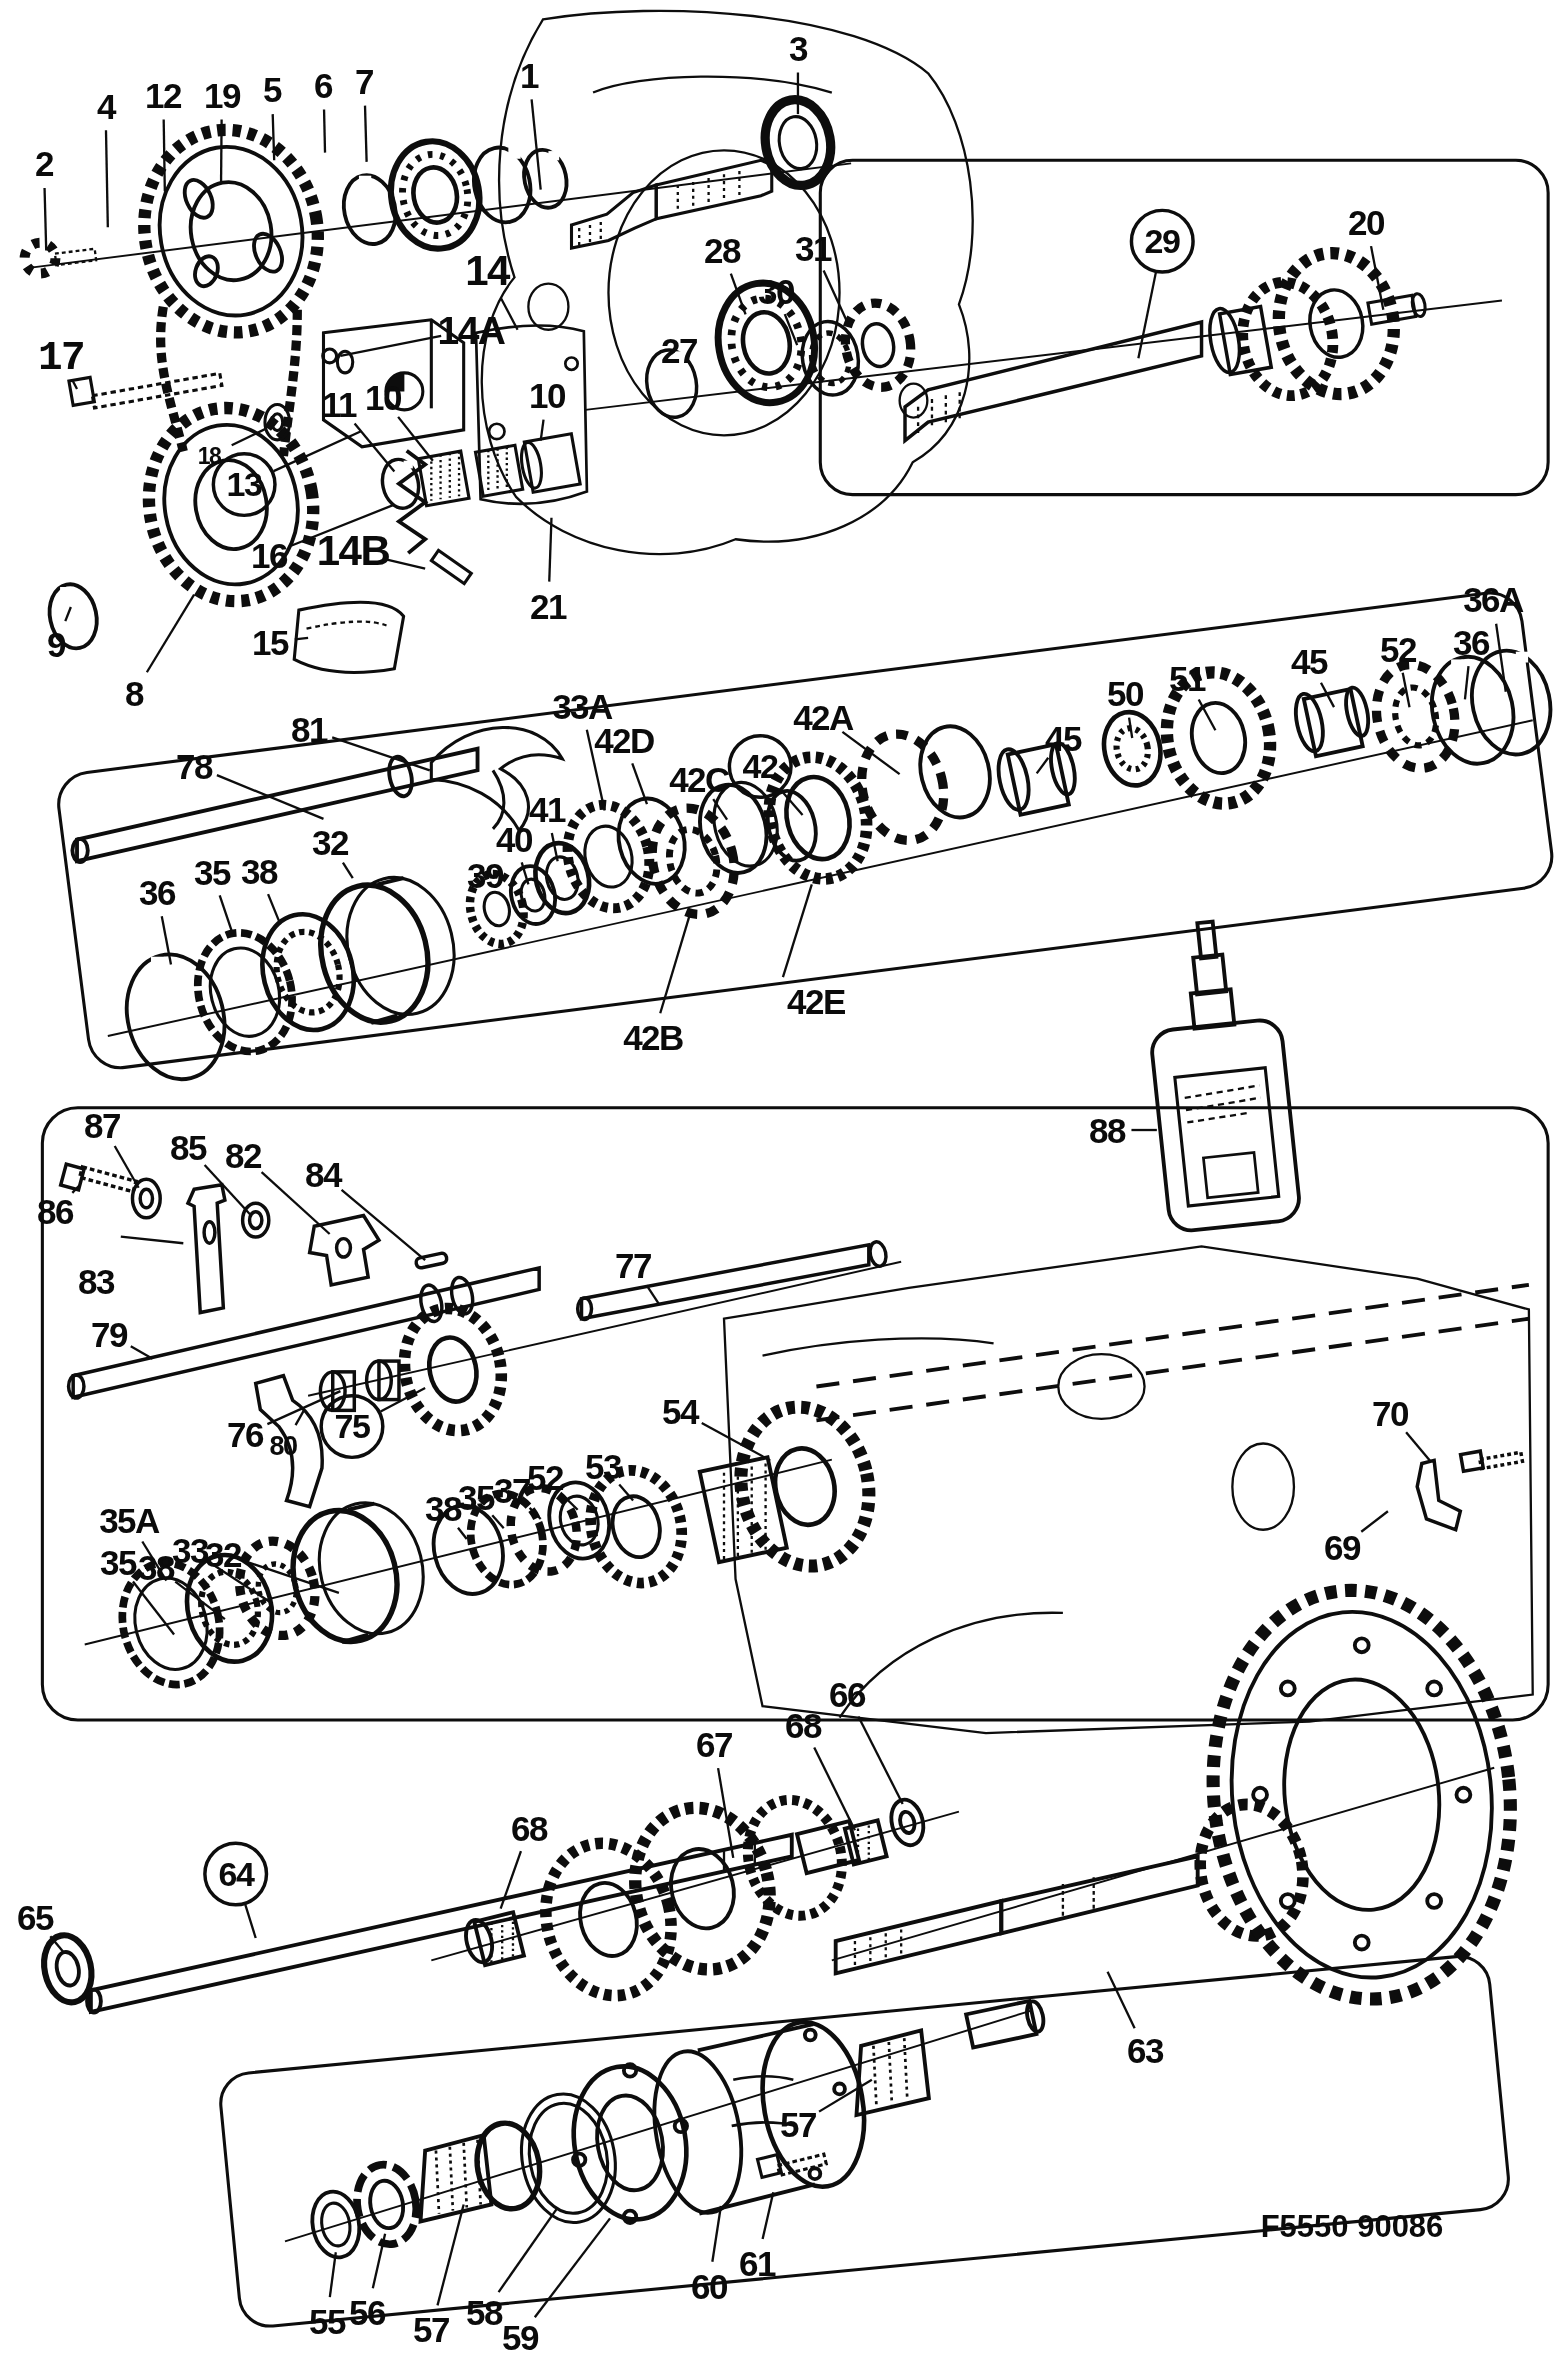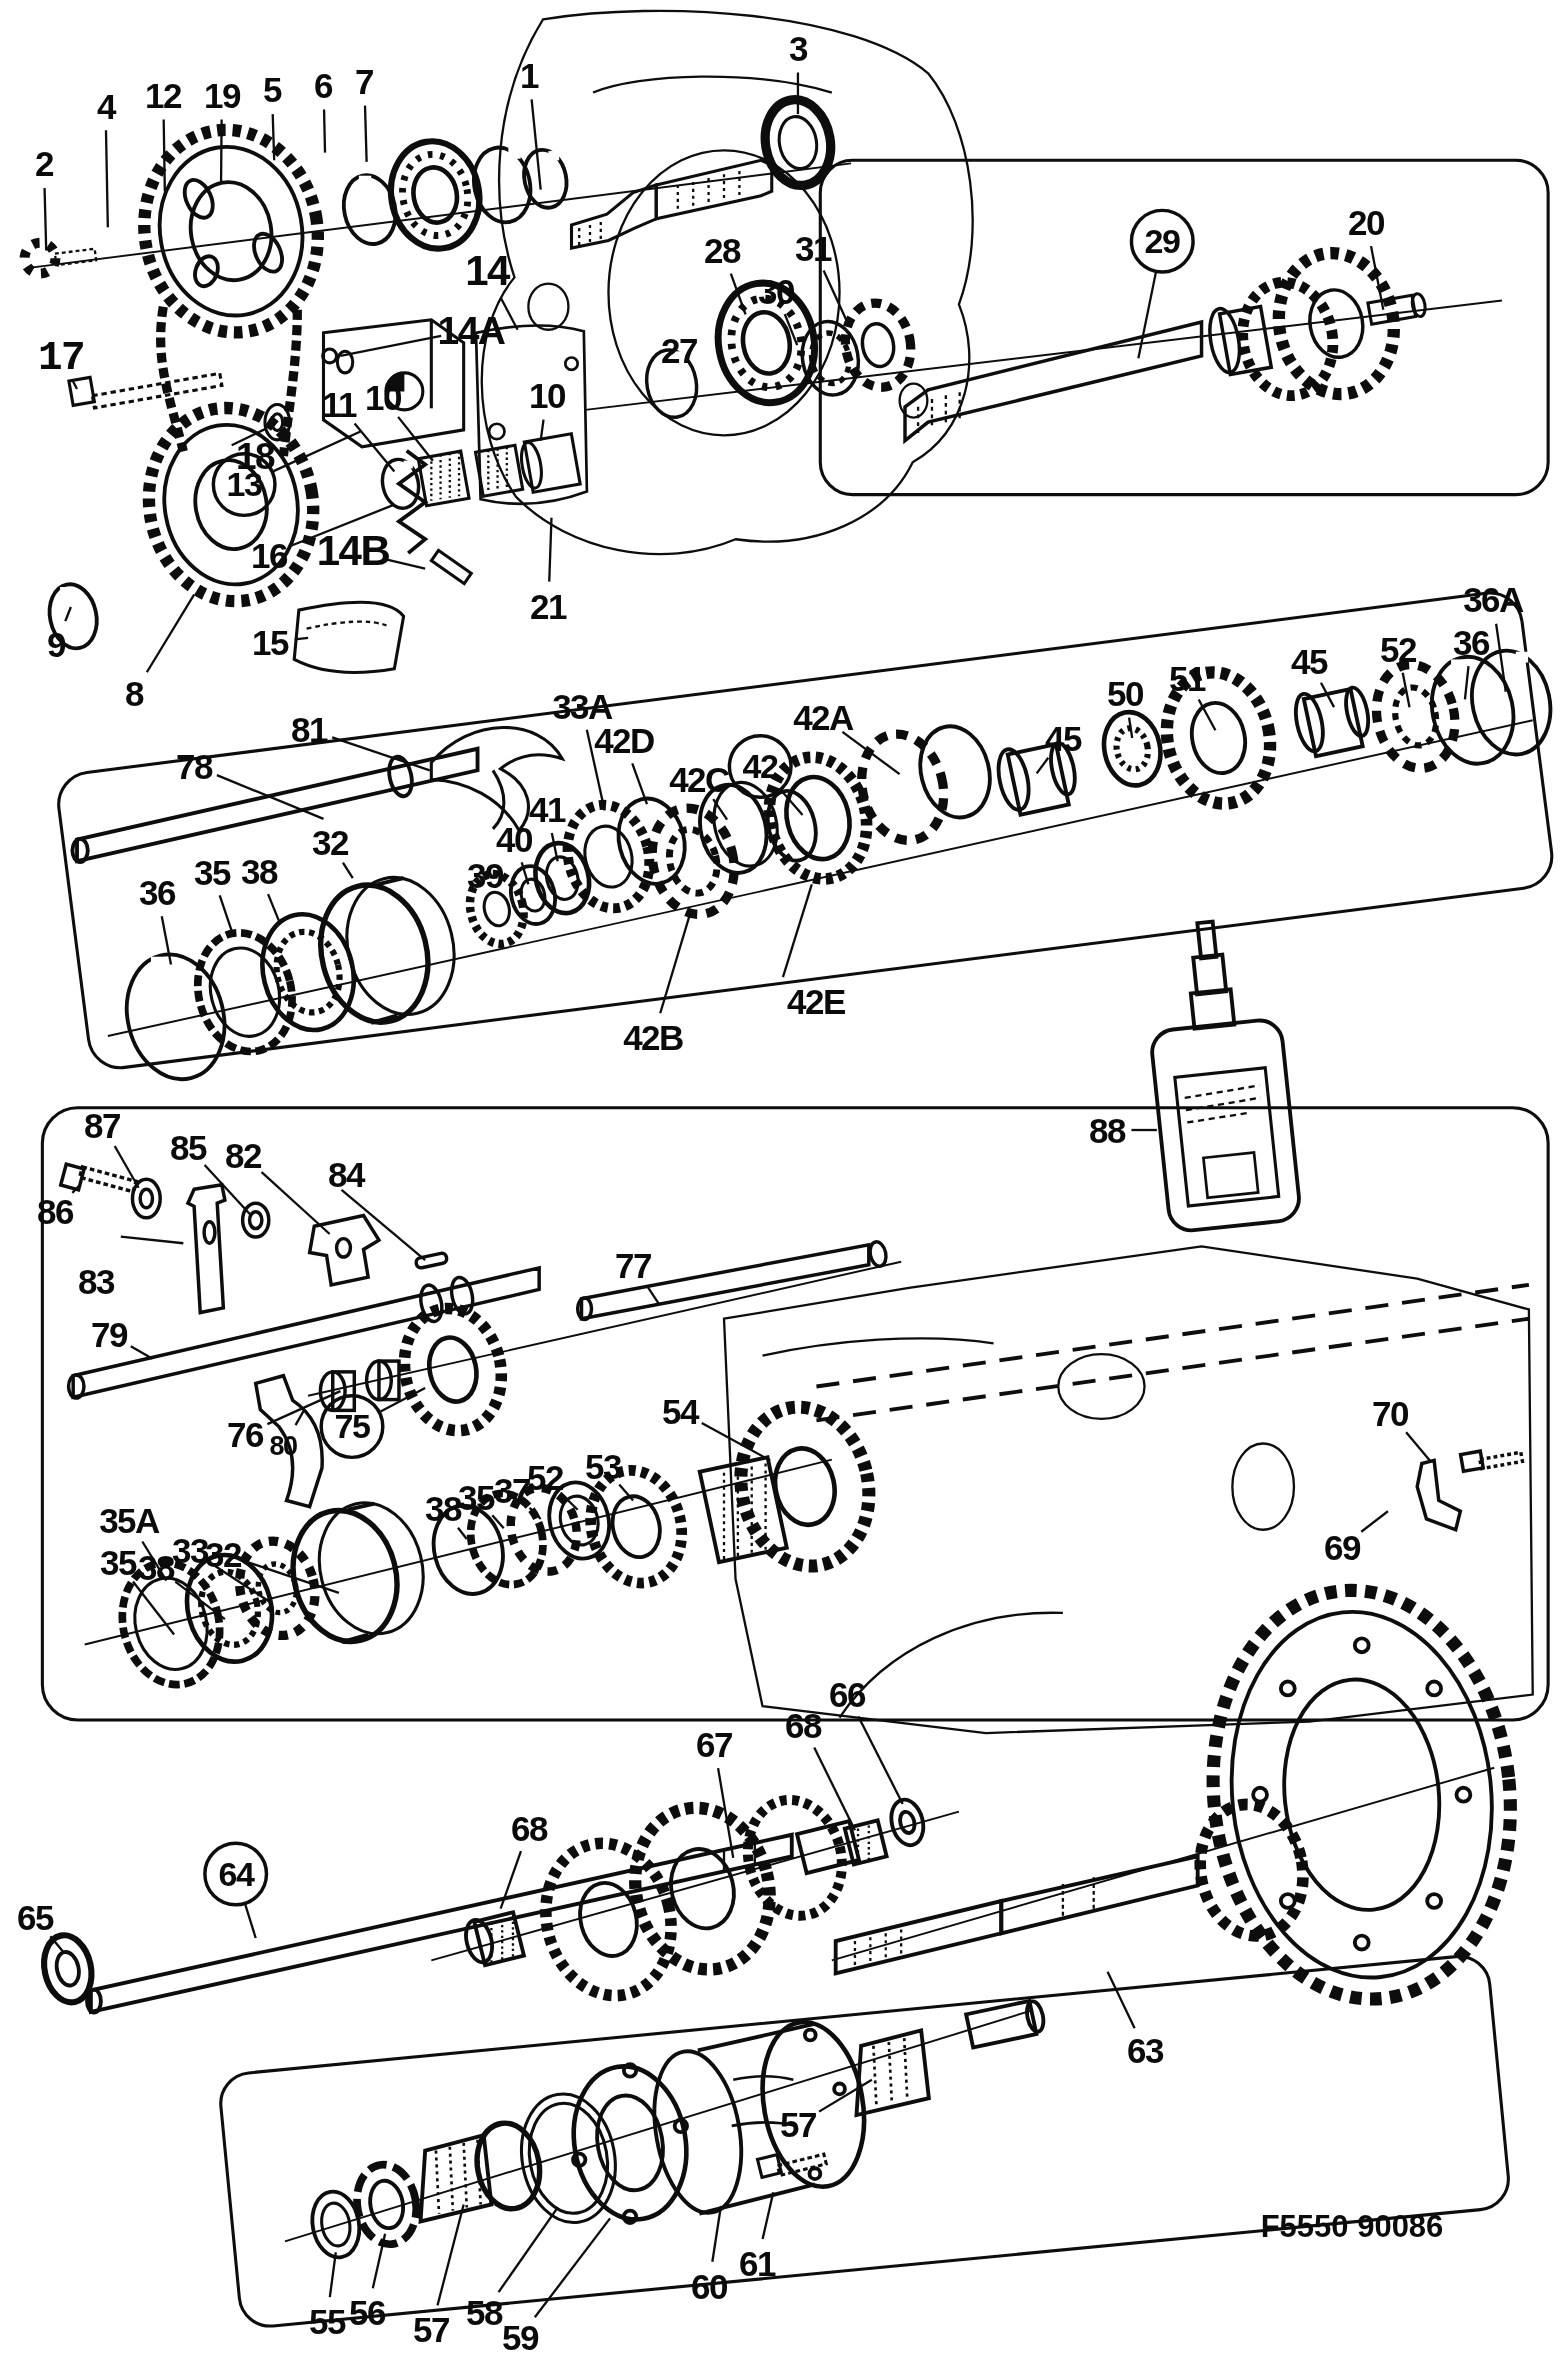--- a/index.html
+++ b/index.html
@@ -690,21 +690,21 @@
     <div class="lbl" style="left: 813px; top: 248px; font-size: 35px;">31</div>
     <div class="lbl" style="left: 679px; top: 350px; font-size: 35px;">27</div>
     <div class="lbl" style="left: 1162px; top: 241px; font-size: 34px;">29</div>
     <div class="lbl" style="left: 1366px; top: 222px; font-size: 35px;">20</div>
     <div class="lbl" style="left: 61px; top: 358px; font-size: 41px; font-family: Liberation Mono, monospace;">17</div>
     <div class="lbl" style="left: 487px; top: 271px; font-size: 42px;">14</div>
     <div class="lbl" style="left: 471px; top: 330px; font-size: 39px;">14A</div>
     <div class="lbl" style="left: 339px; top: 404px; font-size: 35px;">11</div>
     <div class="lbl" style="left: 383px; top: 397px; font-size: 35px;">10</div>
     <div class="lbl" style="left: 547px; top: 395px; font-size: 35px;">10</div>
-    <div class="lbl" style="left: 209px; top: 456px; font-size: 37px; margin-left: 46px;">18</div>
+    <div class="lbl" style="left: 209px; top: 456px; font-size: 23px;">18</div>
     <div class="lbl" style="left: 244px; top: 484px; font-size: 34px; text-align: center;">13</div>
     <div class="lbl" style="left: 269px; top: 555px; font-size: 35px;">16</div>
     <div class="lbl" style="left: 353px; top: 551px; font-size: 42px;">14B</div>
     <div class="lbl" style="left: 548px; top: 606px; font-size: 35px;">21</div>
     <div class="lbl" style="left: 56px; top: 644px; font-size: 35px;">9</div>
     <div class="lbl" style="left: 270px; top: 642px; font-size: 35px;">15</div>
     <div class="lbl" style="left: 134px; top: 693px; font-size: 35px;">8</div>
     <div class="lbl" style="left: 194px; top: 766px; font-size: 35px;">78</div>
     <div class="lbl" style="left: 309px; top: 729px; font-size: 35px;">81</div>
     <div class="lbl" style="left: 157px; top: 892px; font-size: 35px;">36</div>
@@ -725,21 +725,21 @@
     <div class="lbl" style="left: 1125px; top: 693px; font-size: 35px;">50</div>
     <div class="lbl" style="left: 1187px; top: 678px; font-size: 35px;">51</div>
     <div class="lbl" style="left: 1309px; top: 661px; font-size: 35px;">45</div>
     <div class="lbl" style="left: 1398px; top: 649px; font-size: 35px;">52</div>
     <div class="lbl" style="left: 1471px; top: 642px; font-size: 35px;">36</div>
     <div class="lbl" style="left: 1493px; top: 599px; font-size: 35px;">36A</div>
     <div class="lbl" style="left: 1107px; top: 1130px; font-size: 35px;">88</div>
     <div class="lbl" style="left: 102px; top: 1125px; font-size: 35px;">87</div>
     <div class="lbl" style="left: 188px; top: 1147px; font-size: 35px;">85</div>
     <div class="lbl" style="left: 243px; top: 1155px; font-size: 35px;">82</div>
-    <div class="lbl" style="left: 323px; top: 1174px; font-size: 35px; margin-left: 23px;">84</div>
+    <div class="lbl" style="left: 323px; top: 1174px; font-size: 35px;">84</div>
     <div class="lbl" style="left: 55px; top: 1211px; font-size: 35px;">86</div>
     <div class="lbl" style="left: 96px; top: 1234px; font-size: 35px; margin-top: 47px;">83</div>
     <div class="lbl" style="left: 109px; top: 1334px; font-size: 35px;">79</div>
     <div class="lbl" style="left: 633px; top: 1265px; font-size: 35px;">77</div>
     <div class="lbl" style="left: 245px; top: 1434px; font-size: 35px;">76</div>
     <div class="lbl" style="left: 283px; top: 1446px; font-size: 27px;">80</div>
     <div class="lbl" style="left: 352px; top: 1426px; font-size: 34px;">75</div>
     <div class="lbl" style="left: 680px; top: 1411px; font-size: 35px;">54</div>
     <div class="lbl" style="left: 1390px; top: 1413px; font-size: 35px;">70</div>
     <div class="lbl" style="left: 1342px; top: 1547px; font-size: 35px;">69</div>

